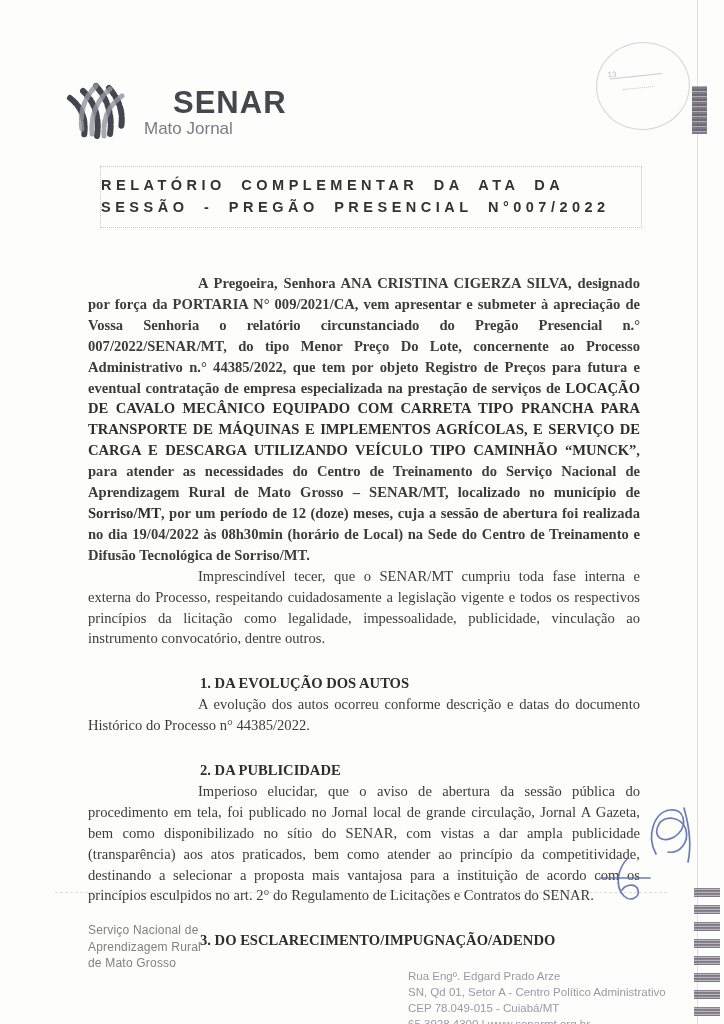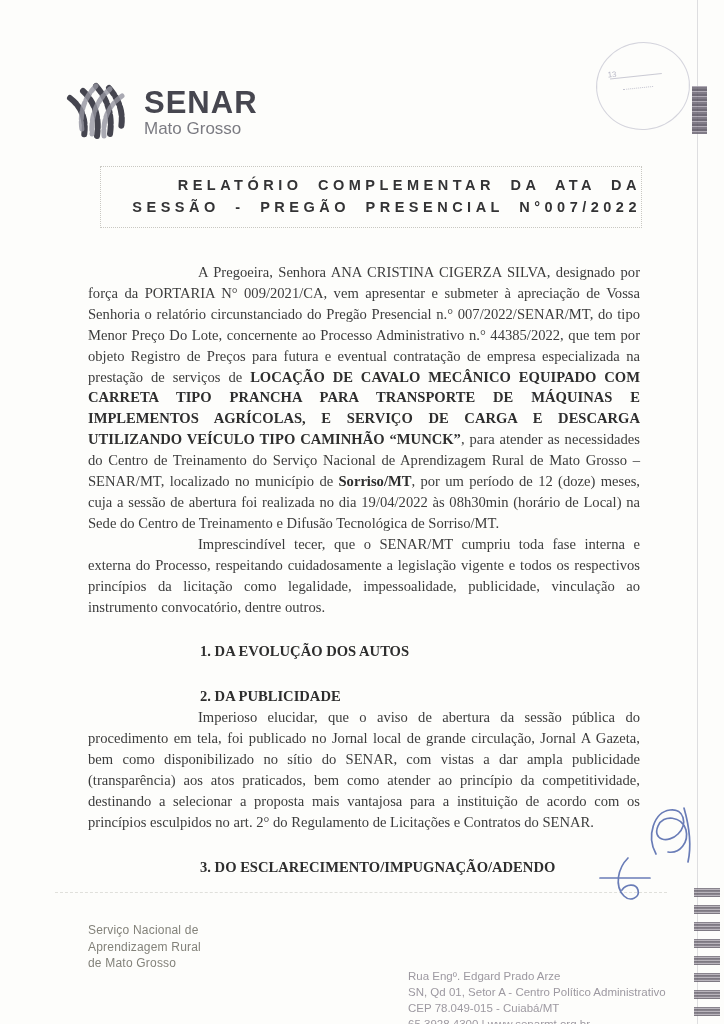--- a/index.html
+++ b/index.html
@@ -4,21 +4,21 @@
 <style>
   html,body{margin:0;padding:0;background:#e8e8e6;}
   .page{
     position:relative;width:724px;height:1024px;margin:0 auto;
     background:#fdfdfb;overflow:hidden;
     font-family:"Liberation Serif",serif;color:#3c3c3c;
   }
   
   .logo{position:absolute;left:62px;top:82px;display:flex;align-items:center;}
   .logo-text{margin-left:10px;font-family:"Liberation Sans",sans-serif;}
-  .logo-name{font-weight:bold;font-size:31px;line-height:30px;color:#46464f;letter-spacing:1px;}
+  .logo-name{font-weight:bold;font-size:31px;line-height:30px;color:#46464f;letter-spacing:1px;margin-left:29px;}
   .logo-sub{font-size:17px;color:#7b7b82;margin-top:1px;}
   
   .stamp{
     position:absolute;left:596px;top:42px;width:92px;height:86px;border-radius:50%;
     border:1px solid rgba(150,150,175,.40);transform:rotate(-6deg);
   }
   .stamp .s1{position:absolute;left:14px;top:32px;width:52px;border-top:1px solid rgba(140,140,165,.45);}
   .stamp .s2{position:absolute;left:26px;top:44px;width:30px;border-top:1px dotted rgba(140,140,165,.5);}
   .stamp .s3{position:absolute;left:12px;top:24px;font-size:8px;color:rgba(120,120,150,.55);font-family:"Liberation Sans",sans-serif;}
   
@@ -32,27 +32,27 @@
     width:26px;height:9px;margin-bottom:8px;opacity:.8;
     background:repeating-linear-gradient(0deg,#5e5864 0 1px,#a9a3ad 1px 2px,#6c6672 2px 3px);
   }
   .fold-line{position:absolute;left:55px;top:892px;width:612px;border-top:1px dashed rgba(175,175,168,.38);}
   
   .title-box{
     position:absolute;left:100px;top:166px;width:540px;padding:7px 0 9px;
     border:1px dotted #c9c8c2;
     font-family:"Liberation Sans",sans-serif;font-weight:bold;
     font-size:14.5px;line-height:22px;letter-spacing:4.5px;word-spacing:7px;
-    text-align:right;color:#333335;
+    text-align:left;color:#333335;
   }
   
   .content{position:absolute;left:88px;top:246px;width:552px;font-size:14.6px;line-height:20.9px;}
   .salutation{margin:0;}
   .content p.para{margin:0;text-align:justify;text-indent:110px;}
-  .content p.first{margin-top:16px;}
+  .content p.first{margin-top:27px;font-weight:bold;}
   .content b{color:#2e2e2e;}
   .sec-heading{font-size:14.6px;font-weight:bold;color:#2e2e2e;margin:24px 0 0 112px;}
   
   .signature{position:absolute;left:588px;top:796px;pointer-events:none;}
   
   .footer-org{
     position:absolute;left:88px;top:922px;
     font-family:"Liberation Sans",sans-serif;font-size:12px;line-height:16.5px;
     color:#83827a;font-weight:normal;letter-spacing:.2px;
   }
@@ -80,21 +80,21 @@
           <g stroke="#9595a0" stroke-width="5" stroke-dasharray="7 3" opacity=".8">
             <path d="M60 14 Q40 28 42 54"></path>
             <path d="M48 7 Q28 24 30 52"></path>
             <path d="M34 4 Q16 22 20 48"></path>
           </g>
         </g>
       </svg>
     </span>
     <div class="logo-text">
       <div class="logo-name">SENAR</div>
-      <div class="logo-sub">Mato Grosso</div>
+      <div class="logo-sub">Mato Jornal</div>
     </div>
   </div>
 
   <div class="stamp">
     <span class="s3">13</span>
     <span class="s1"></span>
       <span class="s2"></span>
   </div>
 
   <div class="edge-line"></div>
@@ -116,20 +116,21 @@
     <div>SESSÃO - PREGÃO PRESENCIAL N°007/2022</div>
   </div>
 
   <div class="content">
 
     <p class="para first"><span>A Pregoeira, Senhora ANA CRISTINA CIGERZA SILVA, designado por força da PORTARIA N° 009/2021/CA, vem apresentar e submeter à apreciação de Vossa Senhoria o relatório circunstanciado do Pregão Presencial n.° 007/2022/SENAR/MT, do tipo Menor Preço Do Lote, concernente ao Processo Administrativo n.° 44385/2022, que tem por objeto Registro de Preços para futura e eventual contratação de empresa especializada na prestação de serviços de </span><b>LOCAÇÃO DE CAVALO MECÂNICO EQUIPADO COM CARRETA TIPO PRANCHA PARA TRANSPORTE DE MÁQUINAS E IMPLEMENTOS AGRÍCOLAS, E SERVIÇO DE CARGA E DESCARGA UTILIZANDO VEÍCULO TIPO CAMINHÃO “MUNCK”</b><span>, para atender as necessidades do Centro de Treinamento do Serviço Nacional de Aprendizagem Rural de Mato Grosso – SENAR/MT, localizado no município de </span><b>Sorriso/MT</b><span>, por um período de 12 (doze) meses, cuja a sessão de abertura foi realizada no dia 19/04/2022 às 08h30min (horário de Local) na Sede do Centro de Treinamento e Difusão Tecnológica de Sorriso/MT.</span></p>
 
     <p class="para">Imprescindível tecer, que o SENAR/MT cumpriu toda fase interna e externa do Processo, respeitando cuidadosamente a legislação vigente e todos os respectivos princípios da licitação como legalidade, impessoalidade, publicidade, vinculação ao instrumento convocatório, dentre outros.</p>
 
     <div class="sec-heading">1. DA EVOLUÇÃO DOS AUTOS</div>
+    <p class="para">A evolução dos autos ocorreu conforme descrição e datas do documento Histórico do Processo n° 44385/2022.</p>
 
     <div class="sec-heading">2. DA PUBLICIDADE</div>
     <p class="para">Imperioso elucidar, que o aviso de abertura da sessão pública do procedimento em tela, foi publicado no Jornal local de grande circulação, Jornal A Gazeta, bem como disponibilizado no sítio do SENAR, com vistas a dar ampla publicidade (transparência) aos atos praticados, bem como atender ao princípio da competitividade, destinando a selecionar a proposta mais vantajosa para a instituição de acordo com os princípios esculpidos no art. 2° do Regulamento de Licitações e Contratos do SENAR.</p>
 
     <div class="sec-heading">3. DO ESCLARECIMENTO/IMPUGNAÇÃO/ADENDO</div>
   </div>
 
   <div class="signature">
     <svg width="122" height="122" viewBox="0 0 122 122">
       <g fill="none" stroke="#5a6fb0" stroke-width="1.7" stroke-linecap="round" opacity=".9">

